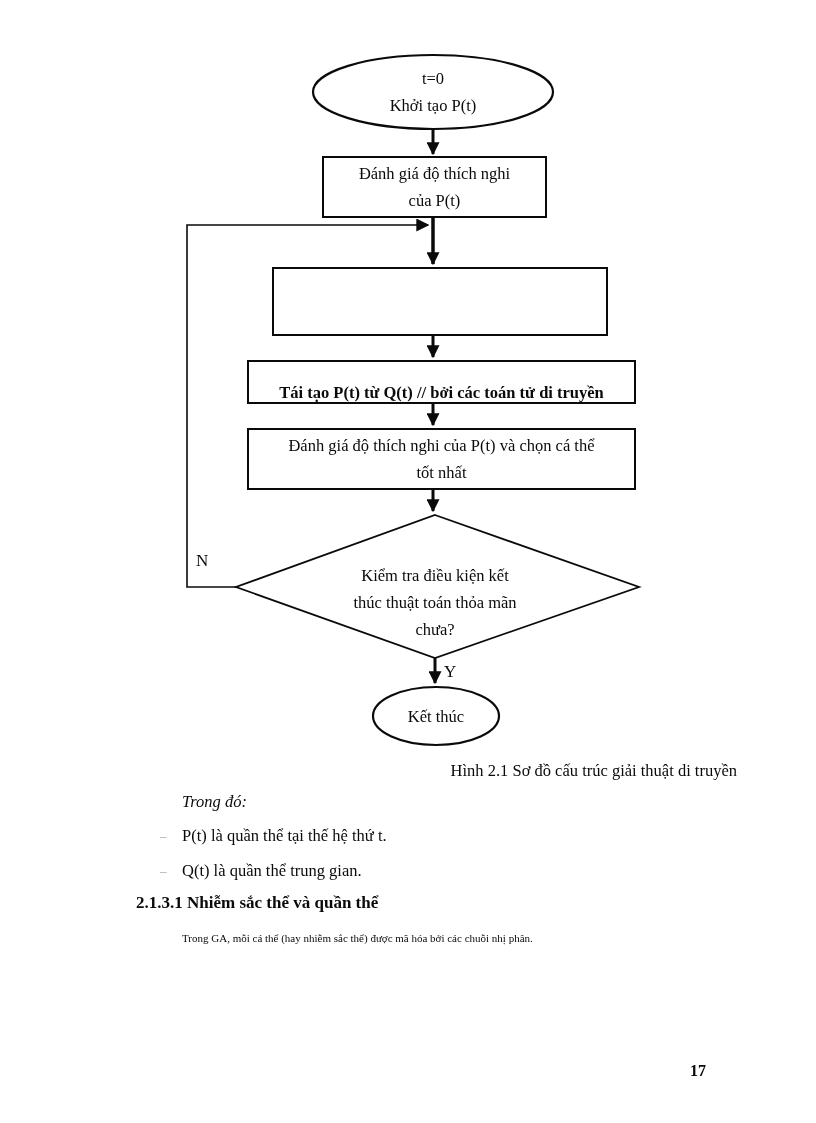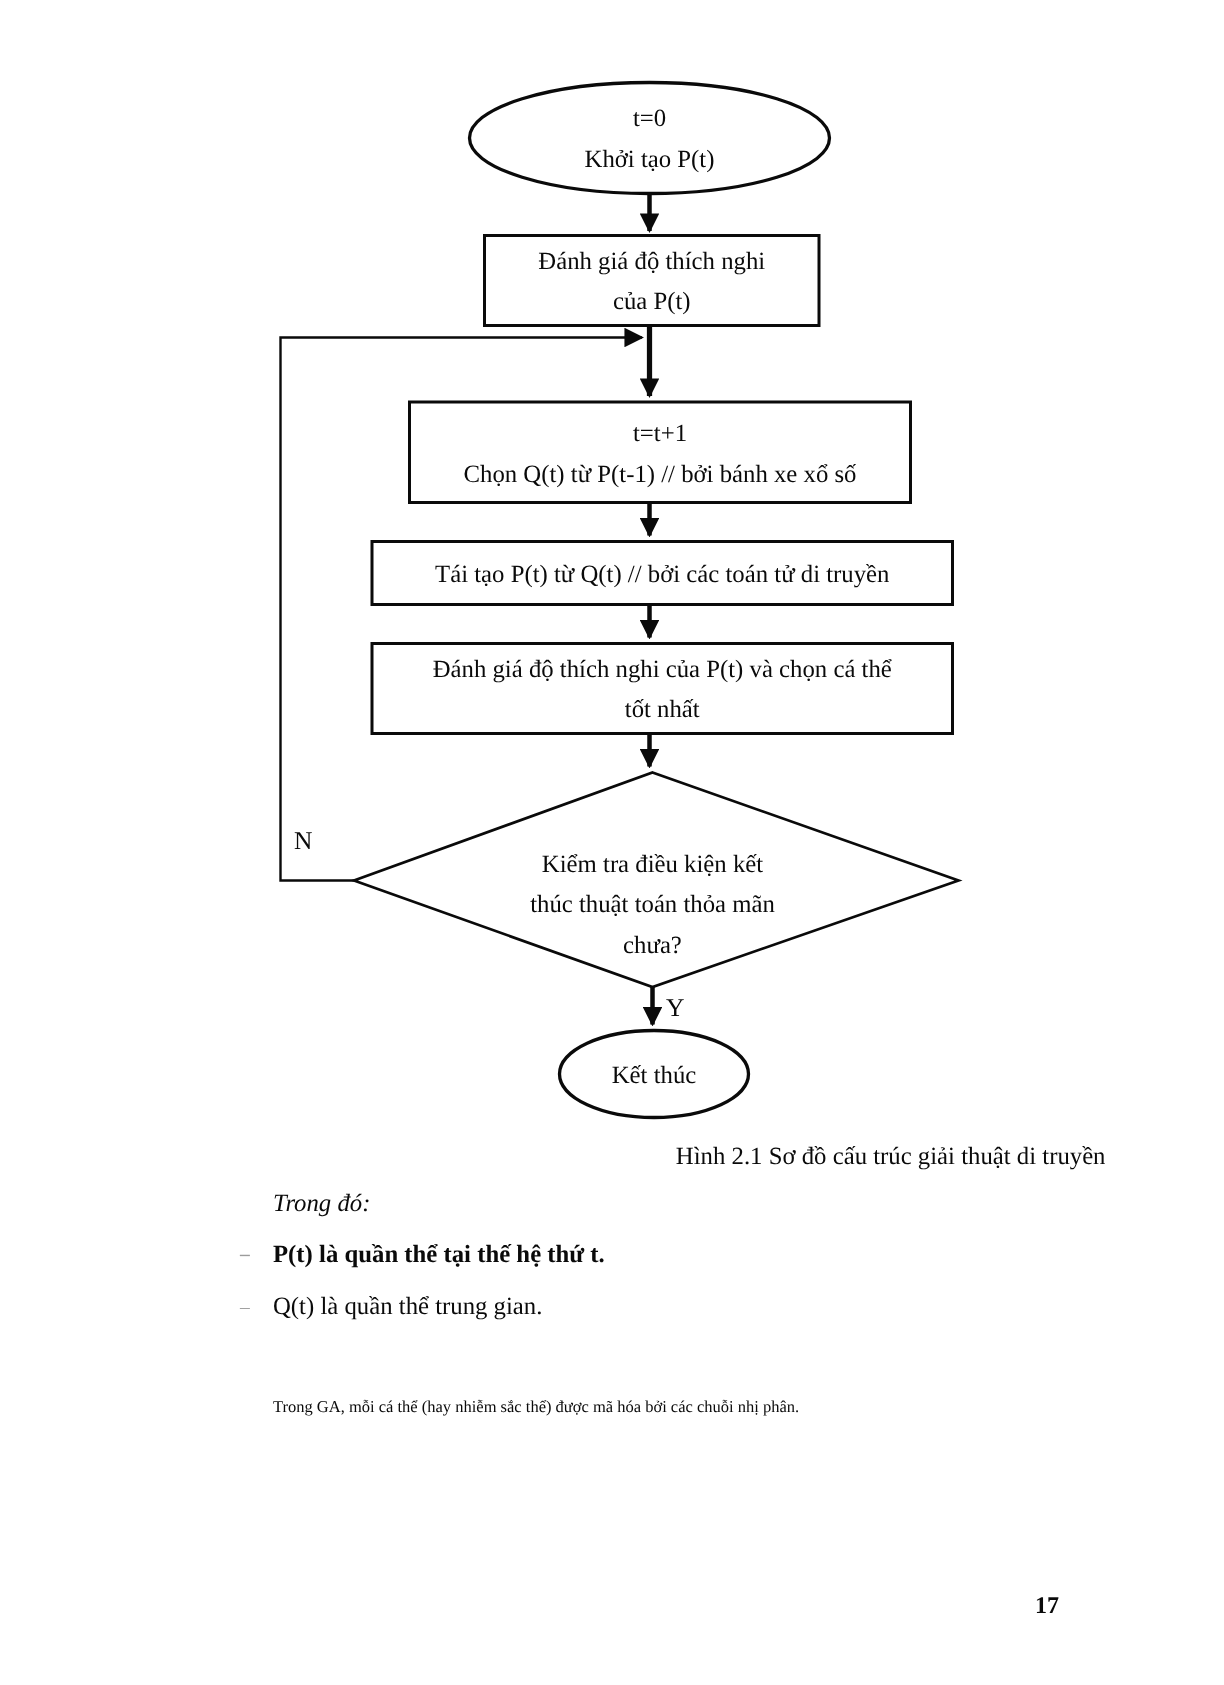--- a/index.html
+++ b/index.html
@@ -95,43 +95,42 @@
     <rect x="248" y="361" width="387" height="42" fill="#ffffff" stroke="#0a0a0a" stroke-width="2"></rect>
     <rect x="248" y="429" width="387" height="60" fill="#ffffff" stroke="#0a0a0a" stroke-width="2"></rect>
     <polygon points="435,515 639,587 435,658 236,587" fill="#ffffff" stroke="#0a0a0a" stroke-width="1.8"></polygon>
     <ellipse cx="436" cy="716" rx="63" ry="29" fill="#ffffff" stroke="#0a0a0a" stroke-width="2.2"></ellipse>
   </svg>
 
   <div class="node-label" style="left:313px; top:56px; width:240px; height:72px;">t=0
 Khởi tạo P(t)</div>
   <div class="node-label" style="left:323px; top:157px; width:223px; height:60px;">Đánh giá độ thích nghi
 của P(t)</div>
-  <div class="node-label" style="left:273px; top:268px; width:334px; height:67px;">t=t+1
-Chọn Q(t) từ P(t-1) // bởi bánh xe xổ số</div>
-  <div class="node-label" style="left:248px; top:361px; width:387px; height:42px;">Tái tạo P(t) từ Q(t) // bởi các toán tử di truyền</div>
+  <div class="node-label" style="left:248px; top:371px; width:387px; height:42px;font-weight:bold;">Tái tạo P(t) từ Q(t) // bởi các toán tử di truyền</div>
   <div class="node-label" style="left:248px; top:429px; width:387px; height:60px;">Đánh giá độ thích nghi của P(t) và chọn cá thể
 tốt nhất</div>
   <div class="node-label" style="left:285px; top:550px; width:300px; height:105px;">Kiểm tra điều kiện kết
 thúc thuật toán thỏa mãn
 chưa?</div>
   <div class="node-label" style="left:373px; top:687px; width:126px; height:58px;">Kết thúc</div>
 
   <div class="branch-label" style="left:196px; top:551px;">N</div>
   <div class="branch-label" style="left:444px; top:662px;">Y</div>
 
   <div class="caption">Hình 2.1 Sơ đồ cấu trúc giải thuật di truyền</div>
 
   <div class="tblock" style="left:182px; top:792px;font-style:italic;">Trong đó:</div>
 
-  <div class="bullet-row" style="left:160px; top:826px;font-weight:bold;">
+  <div class="bullet-row" style="left:160px; top:826px;">
     <span class="bullet-marker">–</span><span>P(t) là quần thể tại thế hệ thứ t.</span>
   </div>
   <div class="bullet-row" style="left:160px; top:861px;">
     <span class="bullet-marker">–</span><span>Q(t) là quần thể trung gian.</span>
   </div>
 
+  <div class="heading" style="left:136px; top:893px;">2.1.3.1 Nhiễm sắc thể và quần thể</div>
 
   <div class="para" style="left:136px; top:921px;">Trong GA, mỗi cá thể (hay nhiễm sắc thể) được mã hóa bởi các chuỗi nhị phân.</div>
 
 
   <div class="pagenum">17</div>
 
 </div>
 
 </body></html>

